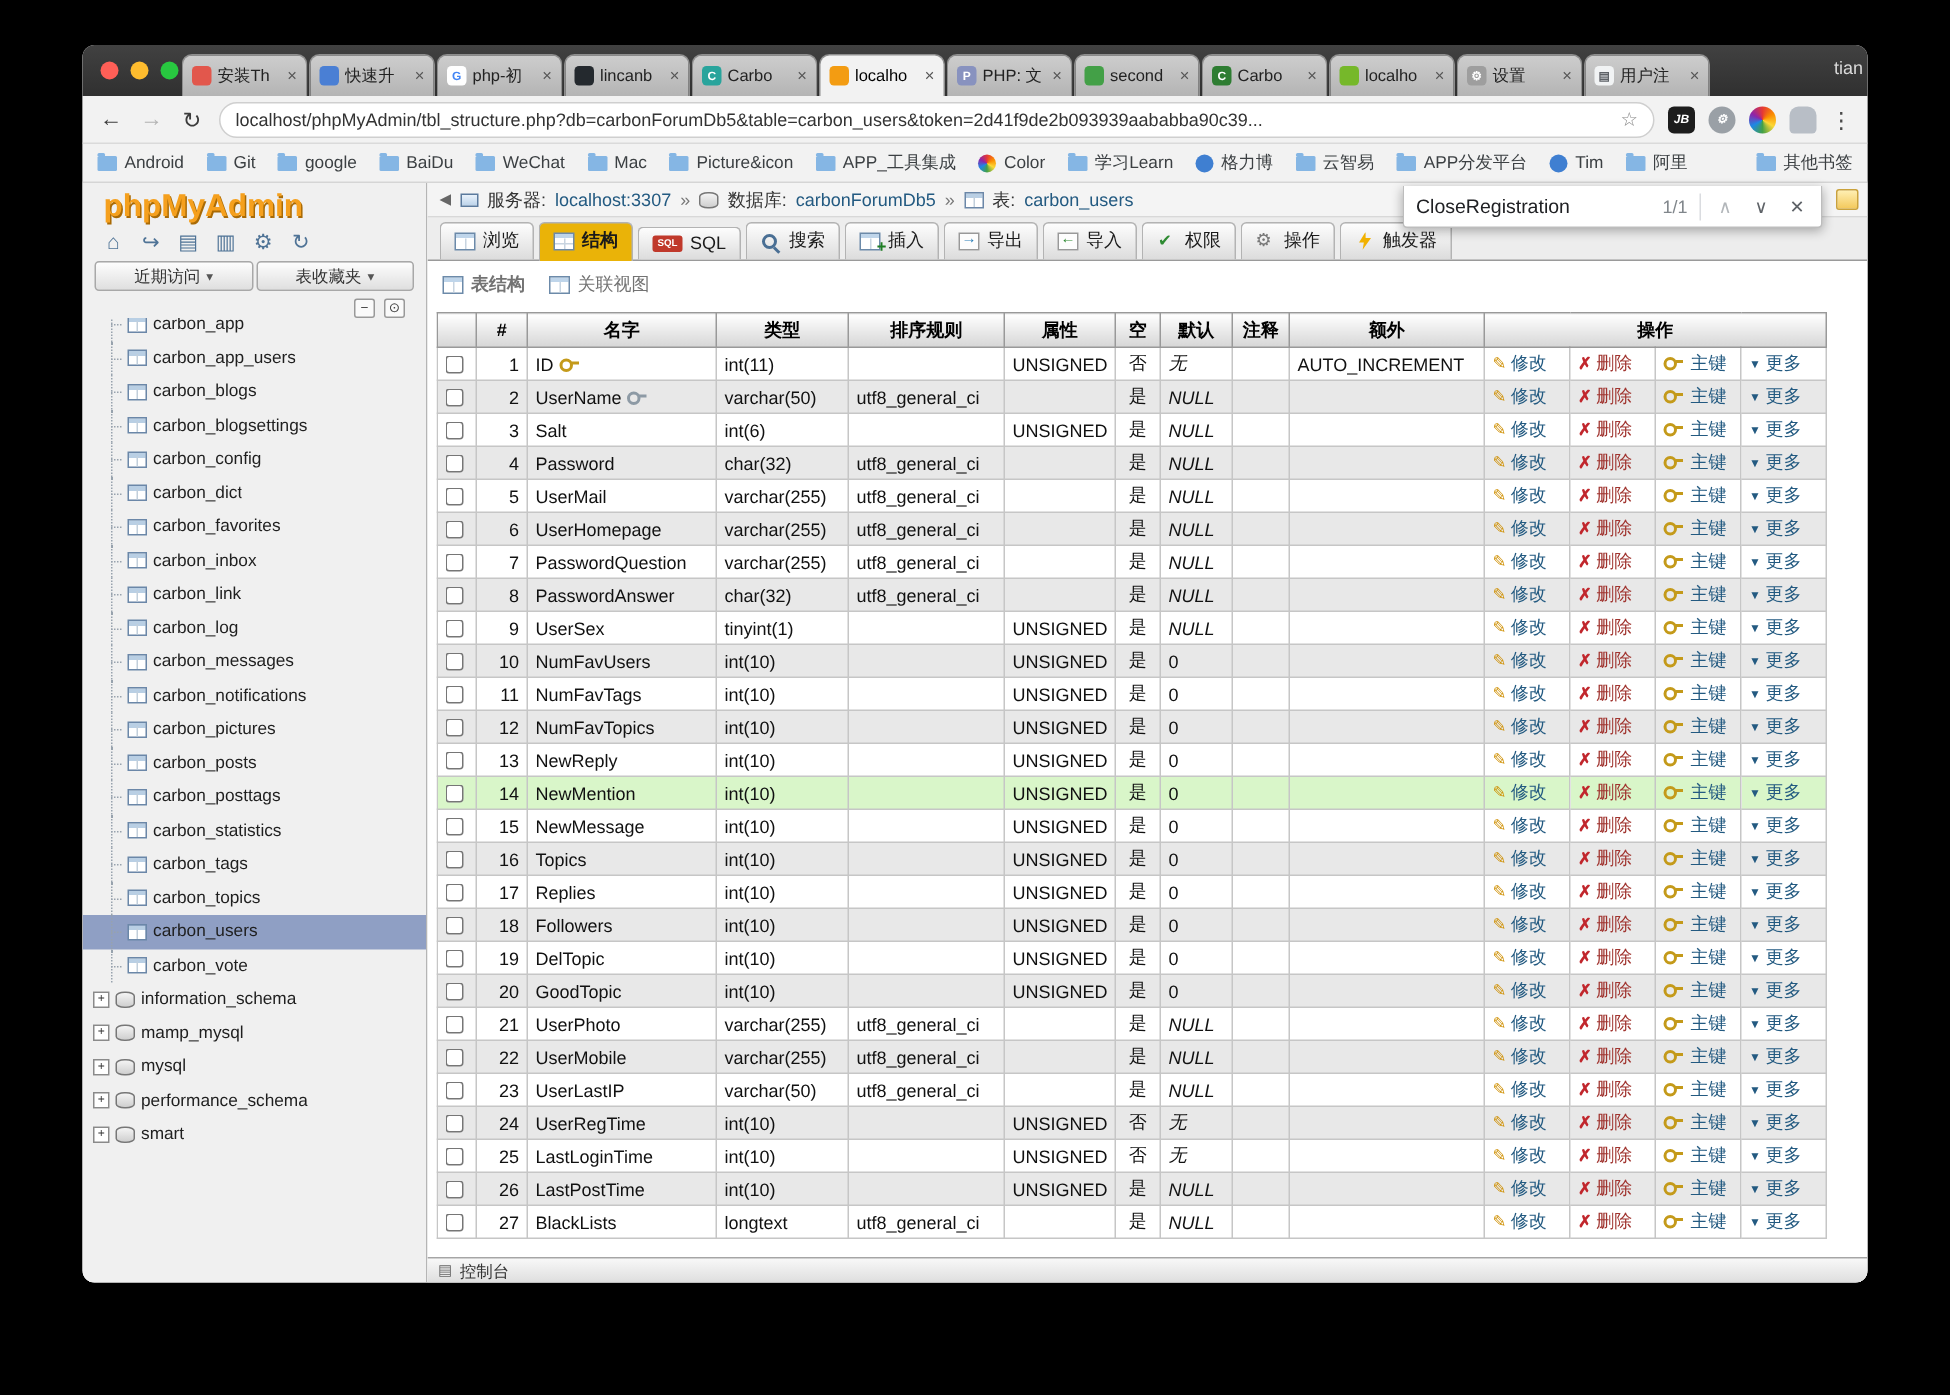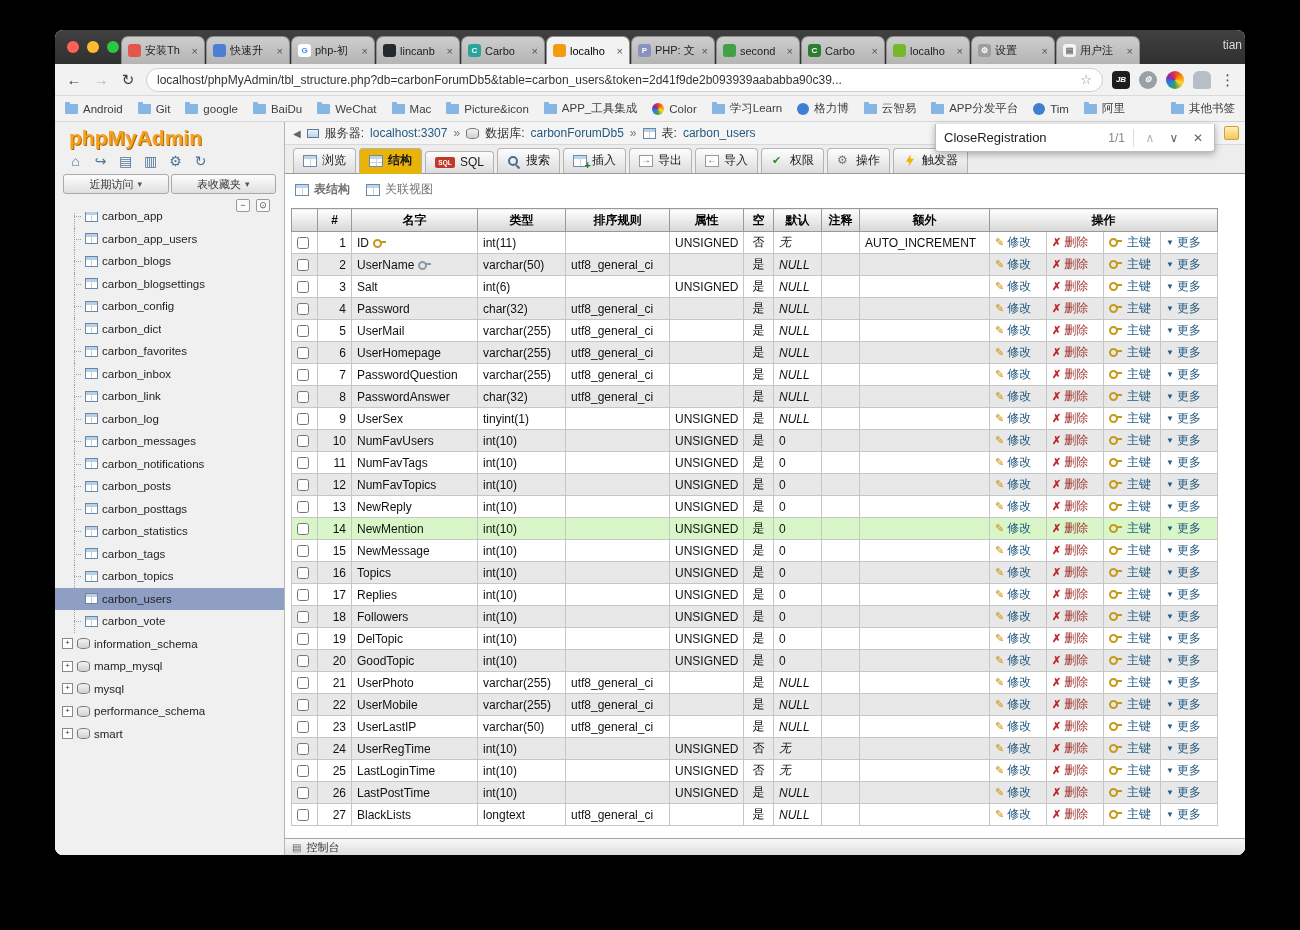--- a/index.html
+++ b/index.html
@@ -367,20 +367,25 @@
     <span class="tlabel">carbon_messages</span>
   </div>
             <div class="titem">
     <span class="conn"></span>
     <span class="ico-tbl"></span>
     <span class="tlabel">carbon_notifications</span>
   </div>
             <div class="titem">
     <span class="conn"></span>
     <span class="ico-tbl"></span>
+    <span class="tlabel">carbon_pictures</span>
+  </div>
+            <div class="titem">
+    <span class="conn"></span>
+    <span class="ico-tbl"></span>
     <span class="tlabel">carbon_posts</span>
   </div>
             <div class="titem">
     <span class="conn"></span>
     <span class="ico-tbl"></span>
     <span class="tlabel">carbon_posttags</span>
   </div>
             <div class="titem">
     <span class="conn"></span>
     <span class="ico-tbl"></span>

